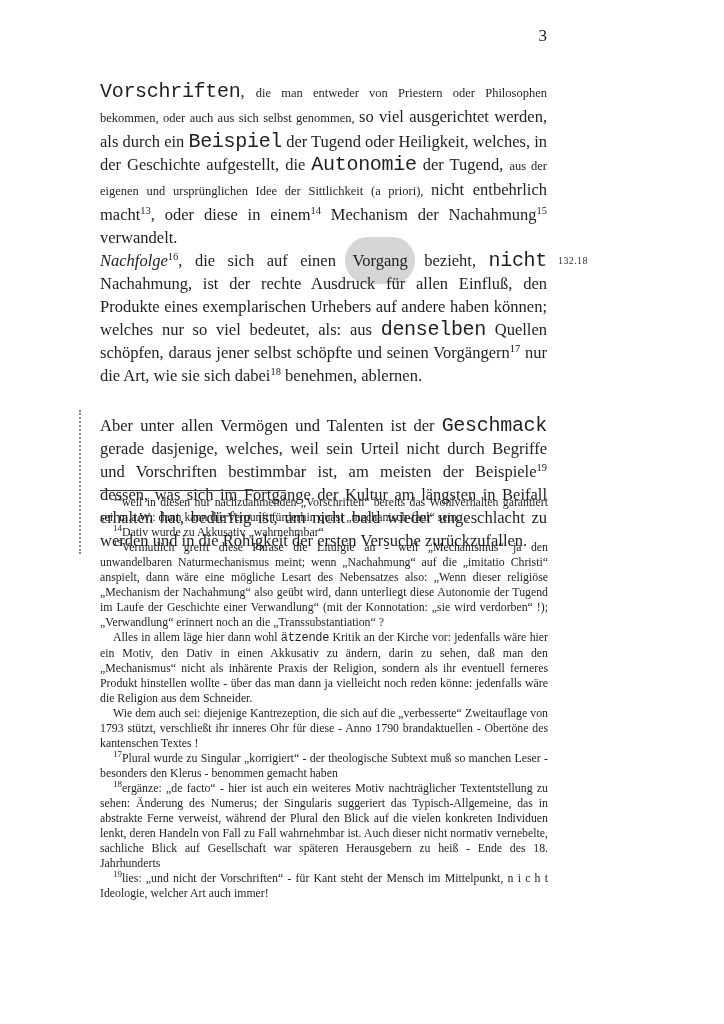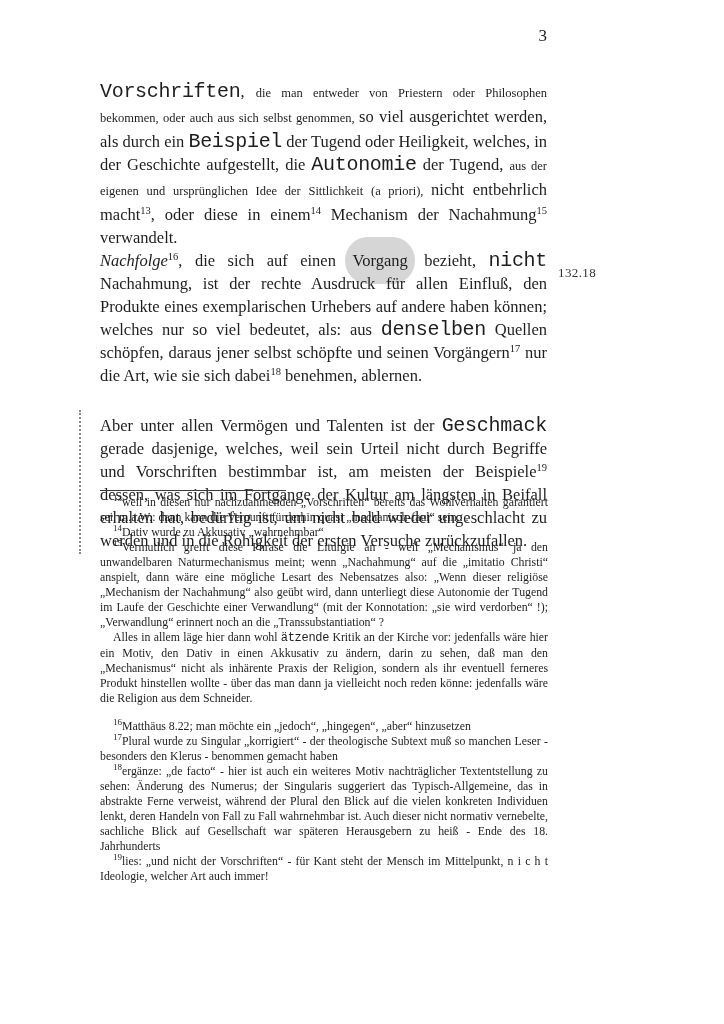--- a/index.html
+++ b/index.html
@@ -25,22 +25,22 @@
   .tt{font-family:"Liberation Mono", monospace;font-size:20px;letter-spacing:-0.3px;}
   .small{font-size:12.5px;}
   .it{font-style:italic;}
   sup.sup{font-size:10.5px;line-height:0;vertical-align:super;}
   .hl{
     background:#d6d6d6;
     border-radius:55% / 85%;
     padding:14px 7px;margin:0 -3px;
   }
   .marginnote{
-    position:absolute;left:458px;top:12px;width:60px;
-    font-size:13px;letter-spacing:0.4px;color:#333;white-space:nowrap;
+    position:absolute;left:458px;top:0;width:60px;
+    font-size:10px;letter-spacing:0.4px;color:#333;white-space:nowrap;
   }
   .dotted-rule{
     position:absolute;left:-21px;top:-4px;bottom:-2px;width:0;
     border-left:2px dotted #8a8a8a;
   }
   .footnotes{
     position:absolute;top:490px;left:100px;width:448px;
     font-size:11.8px;line-height:15px;text-align:justify;
   }
   .fnrule{
@@ -70,23 +70,21 @@
     <div>
         <div class="footnote">
           <div class="fnpara"><sup class="fnsup">13</sup><span>weil in diesen nur nachzuahmenden „Vorschriften“ bereits das Wohlverhalten garantiert sei, m.a.W.: dann kann die Vernunft fürderhin quasi „mechanisch-faul“ sein.. .</span></div>
         </div>
         <div class="footnote">
           <div class="fnpara"><sup class="fnsup">14</sup><span>Dativ wurde zu Akkusativ „wahrnehmbar“</span></div>
         </div>
         <div class="footnote">
           <div class="fnpara"><sup class="fnsup">15</sup><span>Vermutlich greift diese Phrase die Liturgie an - weil „Mechanismus“ ja den unwandelbaren Naturmechanismus meint; wenn „Nachahmung“ auf die „imitatio Christi“ anspielt, dann wäre eine mögliche Lesart des Nebensatzes also: „Wenn dieser religiöse „Mechanism der Nachahmung“ also geübt wird, dann unterliegt diese Autonomie der Tugend im Laufe der Geschichte einer Verwandlung“ (mit der Konnotation: „sie wird verdorben“ !); „Verwandlung“ erinnert noch an die „Transsubstantiation“ ?</span></div>
           <div class="fnpara"><span>Alles in allem läge hier dann wohl </span><span class="fn-tt">ätzende</span><span> Kritik an der Kirche vor: jedenfalls wäre hier ein Motiv, den Dativ in einen Akkusativ zu ändern, darin zu sehen, daß man den „Mechanismus“ nicht als inhärente Praxis der Religion, sondern als ihr eventuell ferneres Produkt hinstellen wollte - über das man dann ja vielleicht noch reden könne: jedenfalls wäre die Religion aus dem Schneider.</span></div>
-        </div>
-        <div class="footnote gap-top">
-          <div class="fnpara"><sup class="fnsup">16</sup><span>Matthäus 8.22; man möchte ein „jedoch“, „hingegen“, „aber“ hinzusetzen</span></div>
+          <div class="fnpara"><span>Wie dem auch sei: diejenige Kantrezeption, die sich auf die „verbesserte“ Zweitauflage von 1793 stützt, verschließt ihr inneres Ohr für diese - Anno 1790 brandaktuellen - Obertöne des kantenschen Textes !</span></div>
         </div>
         <div class="footnote">
           <div class="fnpara"><sup class="fnsup">17</sup><span>Plural wurde zu Singular „korrigiert“ - der theologische Subtext muß so manchen Leser - besonders den Klerus - benommen gemacht haben</span></div>
         </div>
         <div class="footnote">
           <div class="fnpara"><sup class="fnsup">18</sup><span>ergänze: „de facto“ - hier ist auch ein weiteres Motiv nachträglicher Textentstellung zu sehen: Änderung des Numerus; der Singularis suggeriert das Typisch-Allgemeine, das in abstrakte Ferne verweist, während der Plural den Blick auf die vielen konkreten Individuen lenkt, deren Handeln von Fall zu Fall wahrnehmbar ist. Auch dieser nicht normativ vernebelte, sachliche Blick auf Gesellschaft war späteren Herausgebern zu heiß - Ende des 18. Jahrhunderts</span></div>
         </div>
         <div class="footnote">
           <div class="fnpara"><sup class="fnsup">19</sup><span>lies: „und nicht der Vorschriften“ - für Kant steht der Mensch im Mittelpunkt, n i c h t Ideologie, welcher Art auch immer!</span></div>
         </div>

